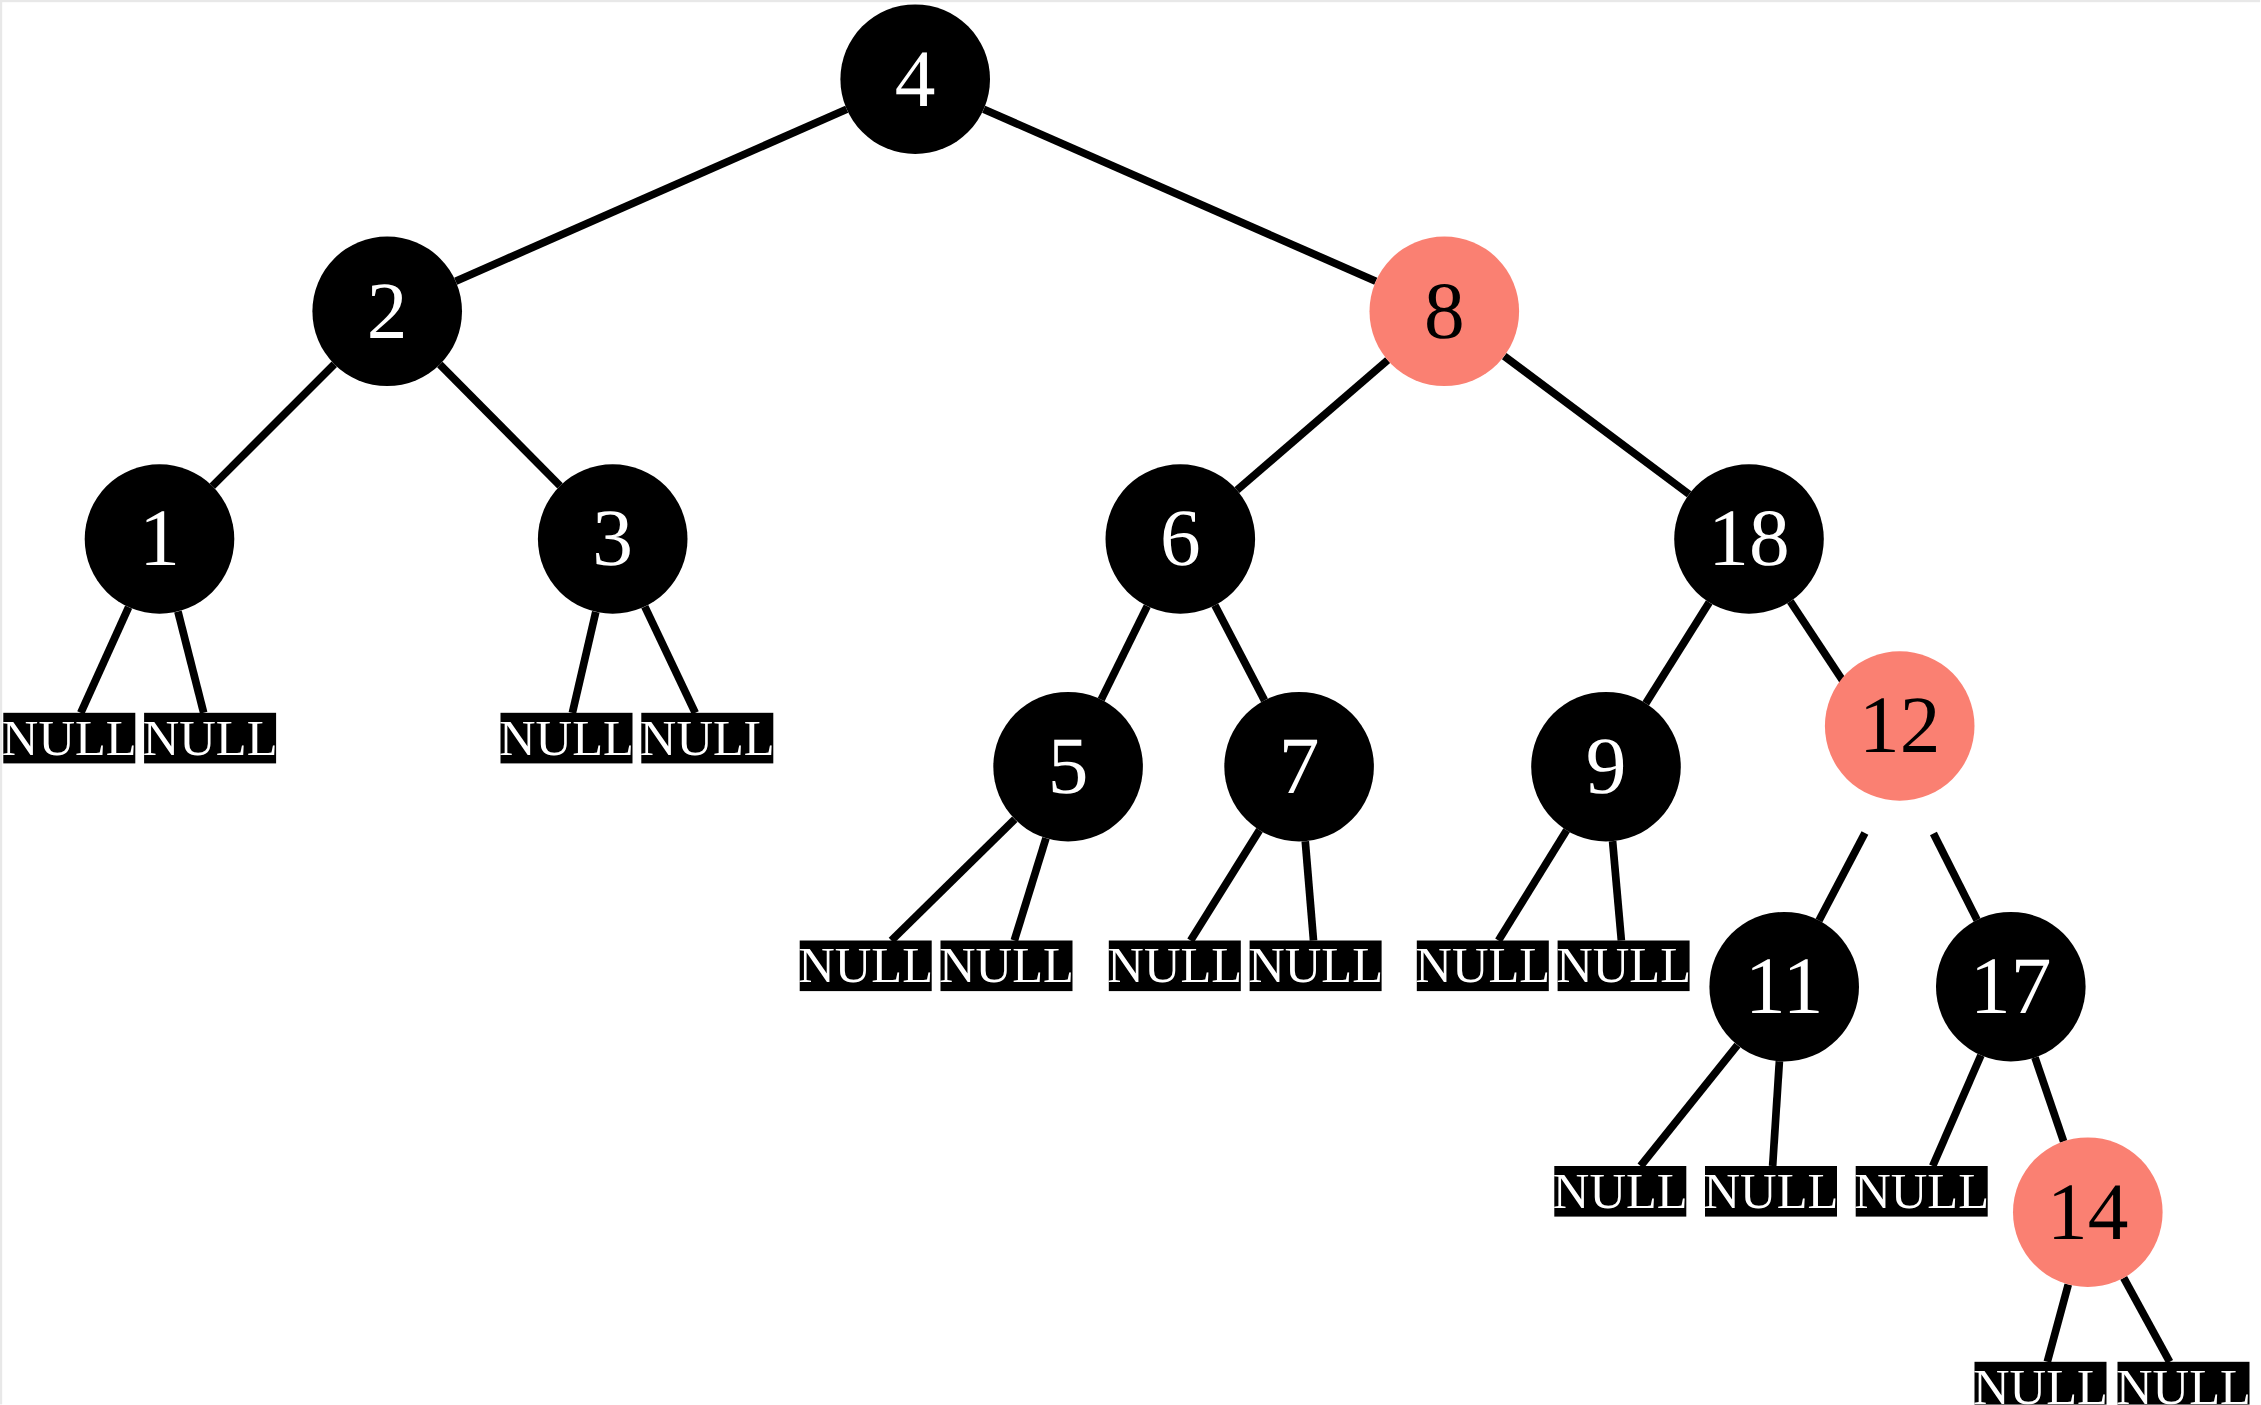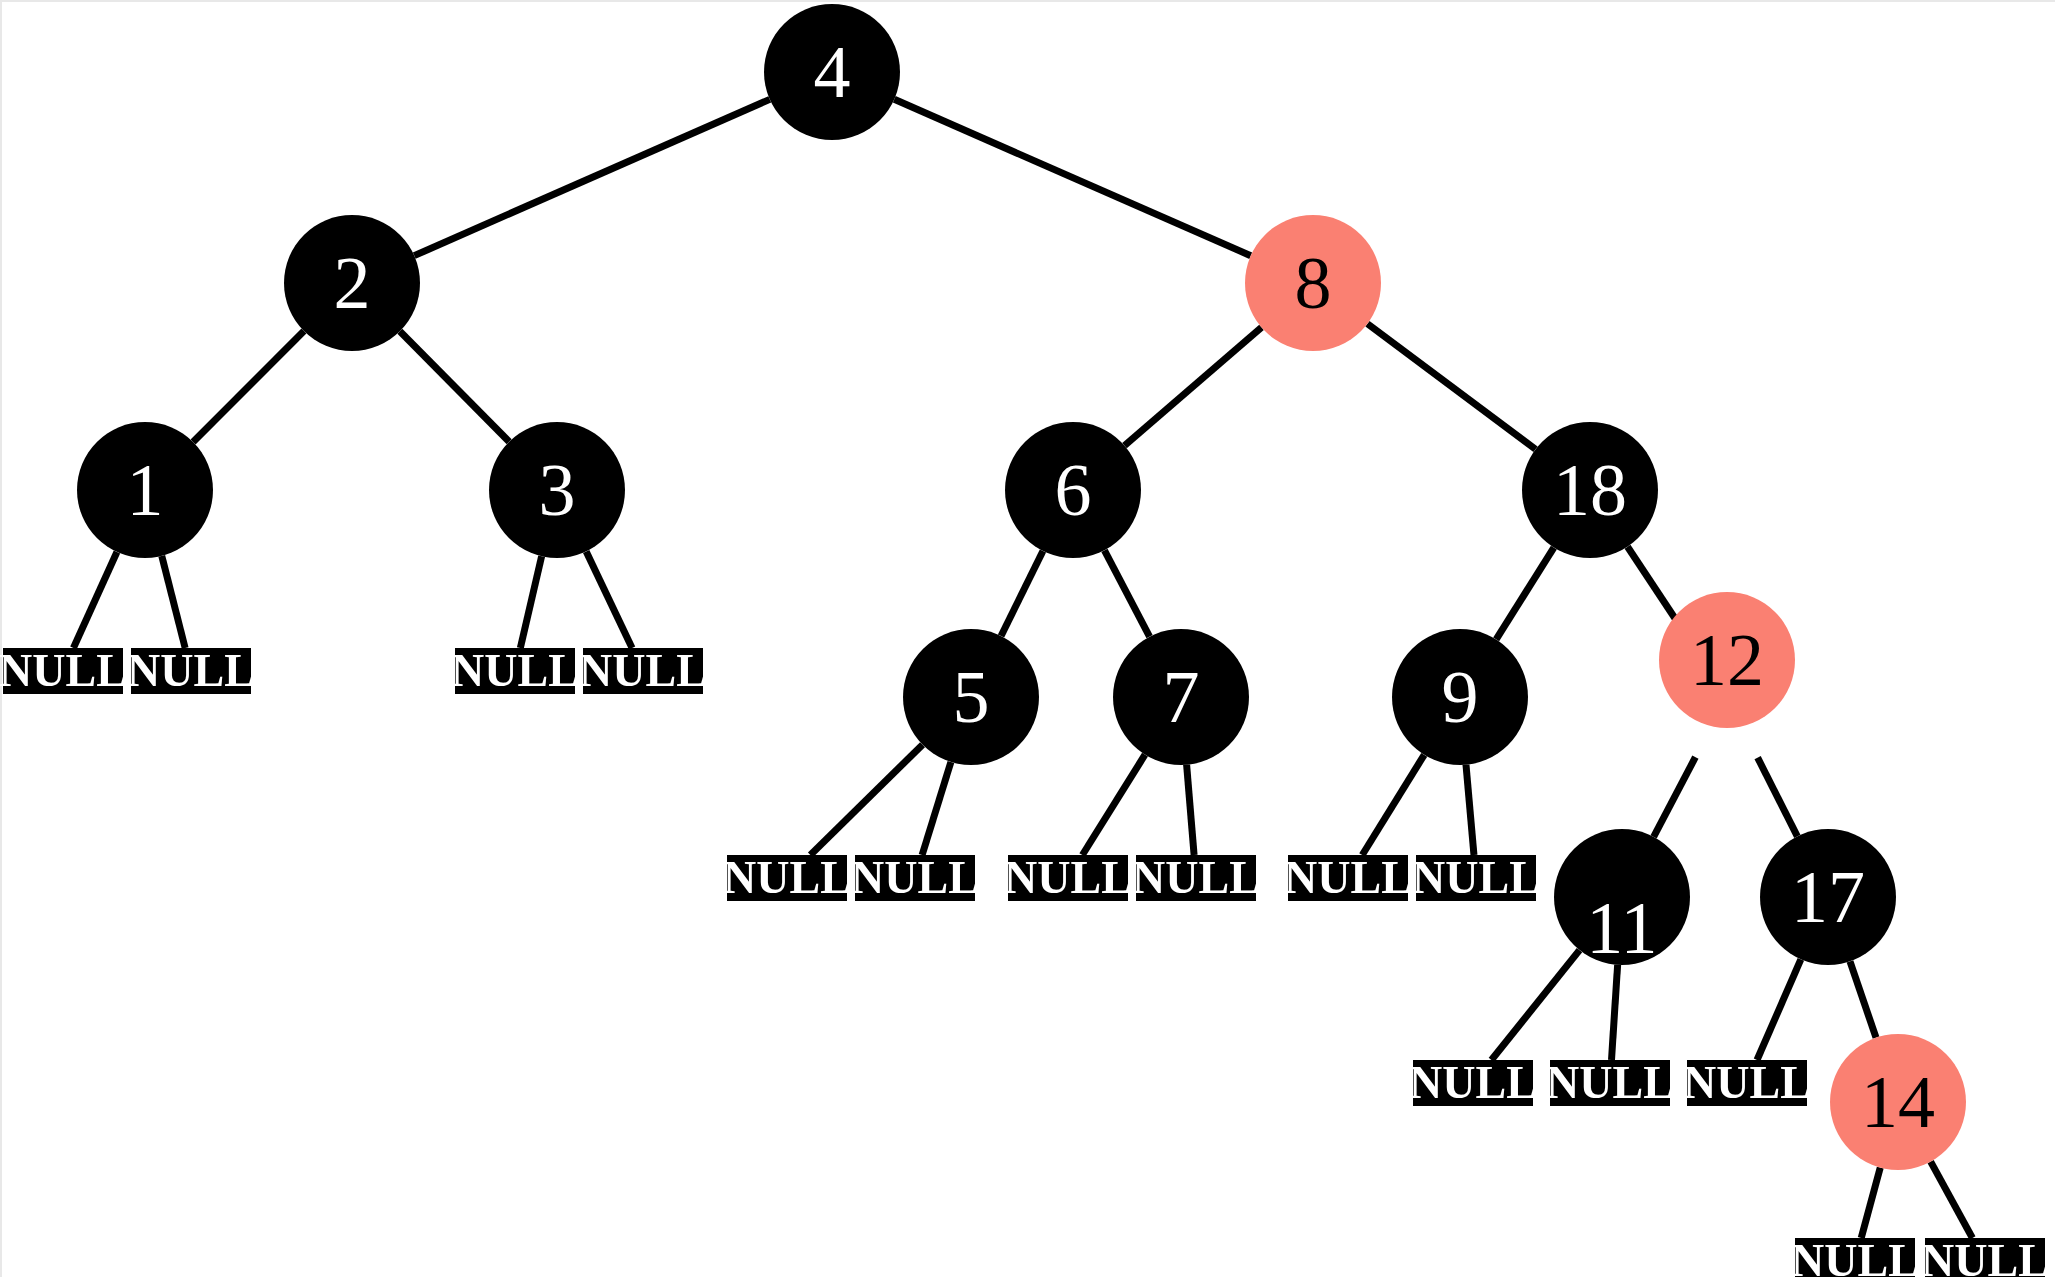--- a/index.html
+++ b/index.html
@@ -53,21 +53,20 @@
     display: flex;
     align-items: center;
     justify-content: center;
     font-family: "Liberation Serif", "DejaVu Serif", serif;
     font-size: 46px;
     line-height: 1;
     letter-spacing: 0px;
     padding: 0 4px;
     box-sizing: border-box;
     user-select: none;
-    font-weight: bold;
   }
   .border-top {
     position: absolute;
     left: 0;
     top: 0;
     width: 2055px;
     height: 2px;
     background: #e8e8e8;
   }
   .border-left {
@@ -142,21 +141,21 @@
       </div>
       <div class="node node-black" style="left: 1113px; top: 629px; width: 136px; height: 136px;">
         <span class="node-label">7</span>
       </div>
       <div class="node node-black" style="left: 1392px; top: 629px; width: 136px; height: 136px;">
         <span class="node-label">9</span>
       </div>
       <div class="node node-red" style="left: 1659px; top: 592px; width: 136px; height: 136px;">
         <span class="node-label">12</span>
       </div>
-      <div class="node node-black" style="left: 1554px; top: 829px; width: 136px; height: 136px; align-items: flex-end;">
+      <div class="node node-black" style="left: 1554px; top: 829px; width: 136px; height: 136px;">
         <span class="node-label">11</span>
       </div>
       <div class="node node-black" style="left: 1760px; top: 829px; width: 136px; height: 136px;">
         <span class="node-label">17</span>
       </div>
       <div class="node node-red" style="left: 1830px; top: 1034px; width: 136px; height: 136px;">
         <span class="node-label">14</span>
       </div>
     </div>
   <div id="nils-layer">

